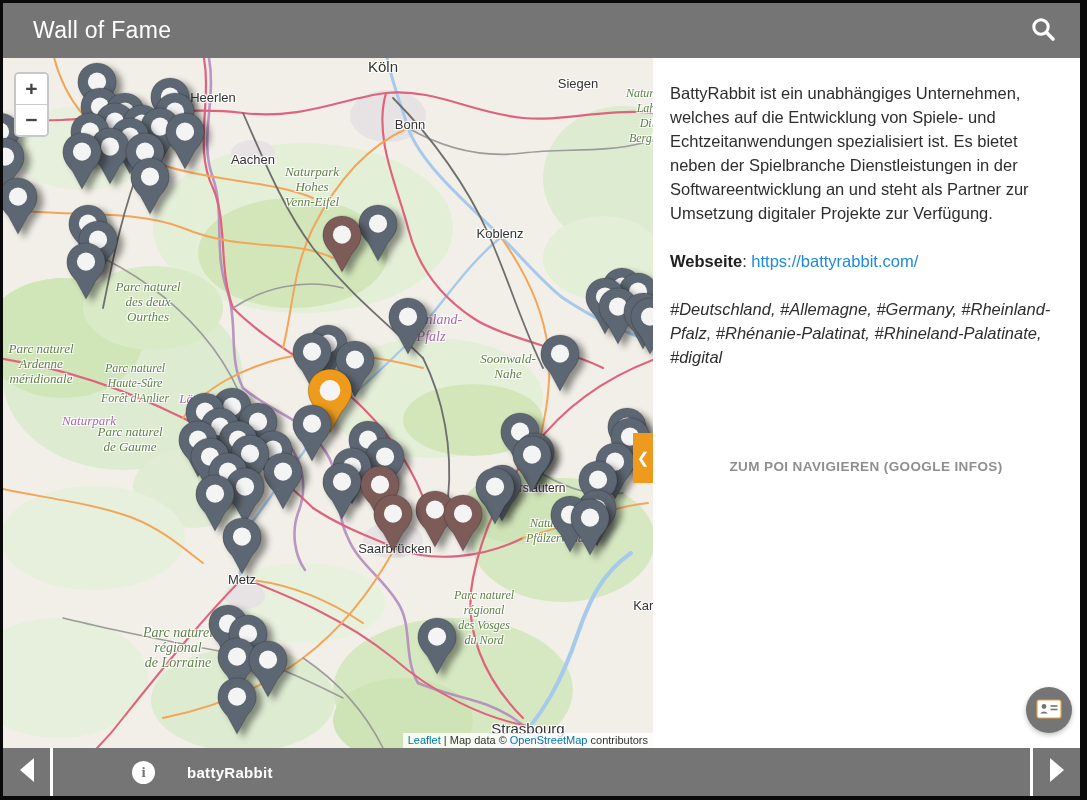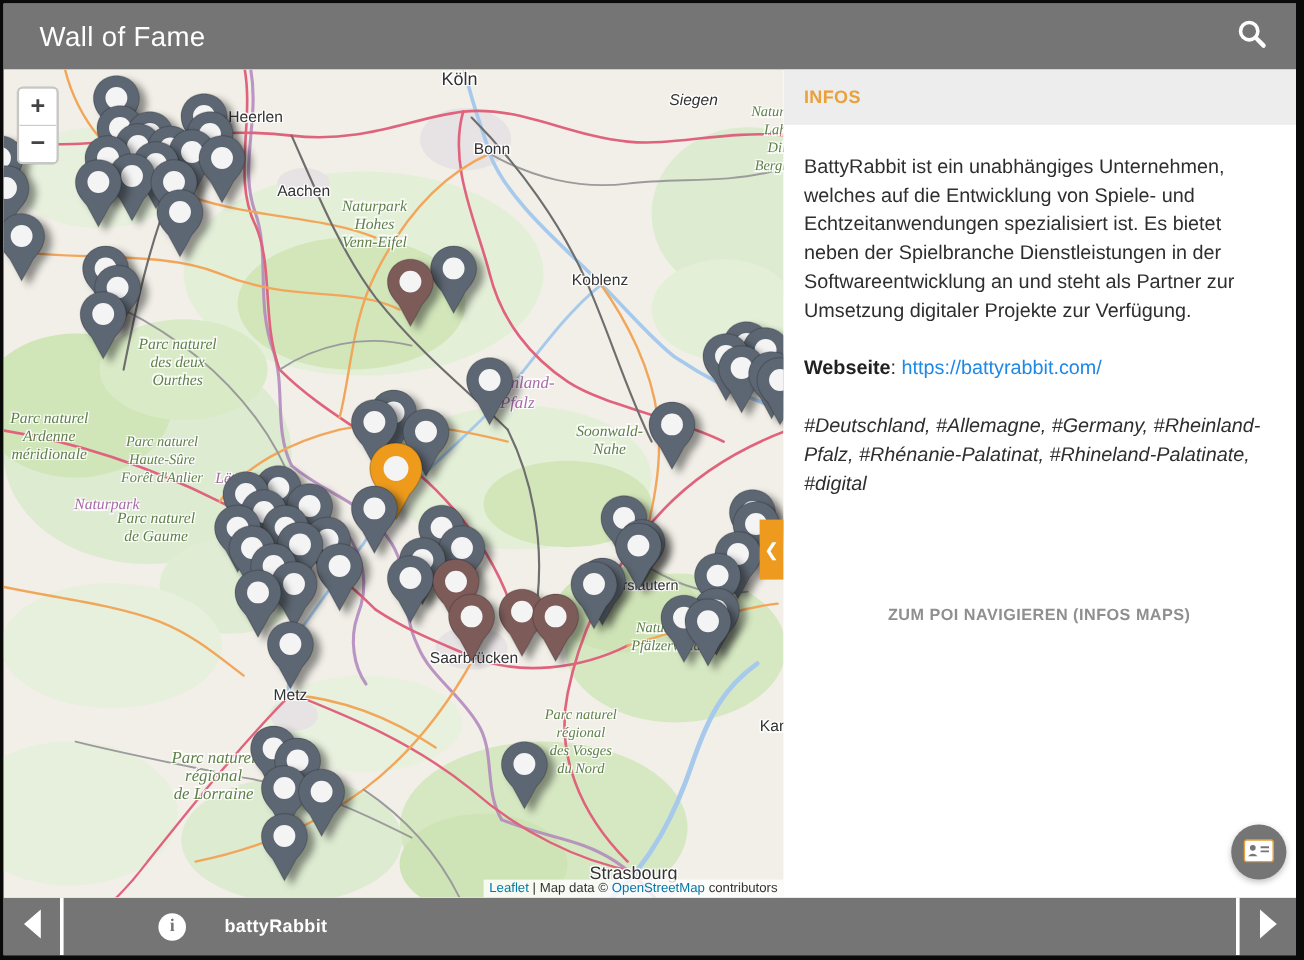--- a/index.html
+++ b/index.html
@@ -169,21 +169,21 @@
           <path d="M 420,300 C 440,340 450,390 445,440"></path>
           <path d="M 140,100 C 120,150 110,200 100,250"></path>
         </g>
       </svg>
 
       <div class="map-labels" id="map-labels">
           <div class="maplabel city" style="left: 380px; top: 8px; font-size: 15px;">Köln</div>
           <div class="maplabel city" style="left: 407px; top: 66px;">Bonn</div>
           <div class="maplabel city" style="left: 210px; top: 39px;">Heerlen</div>
           <div class="maplabel city" style="left: 250px; top: 101px;">Aachen</div>
-          <div class="maplabel city" style="left: 575px; top: 25px; font-style: italic;">Siegen</div>
+          <div class="maplabel city" style="left: 575px; top: 25px;">Siegen</div>
           <div class="maplabel city" style="left: 497px; top: 175px;">Koblenz</div>
           <div class="maplabel city" style="left: 524px; top: 430px; font-size: 12px;">Kaiserslautern</div>
           <div class="maplabel city" style="left: 392px; top: 490px;">Saarbrücken</div>
           <div class="maplabel city" style="left: 239px; top: 521px;">Metz</div>
           <div class="maplabel city" style="left: 525px; top: 670px; font-size: 15px;">Strasbourg</div>
           <div class="maplabel city" style="left: 658px; top: 547px;">Karlsruhe</div>
           <div class="maplabel city" style="left: -14px; top: 142px;">Namur</div>
           <div class="maplabel region" style="left: 428px; top: 270px;">Rheinland-
 Pfalz</div>
           <div class="maplabel region" style="left: 205px; top: 340px; font-size: 13px;">Lëtzebuerg</div>
@@ -530,28 +530,25 @@
       </div>
 
       <div class="panel-toggle">
         <span>❮</span>
       </div>
 
       <div class="attribution"><span class="attr-link">Leaflet</span><span> | </span><span>Map data © </span><span class="attr-link">OpenStreetMap</span><span> contributors</span></div>
     </div>
 
     <div class="panel">
-      <div class="panel-header">
-        <span>INFOS</span>
-      </div>
       <div class="panel-body">
         <p>BattyRabbit ist ein unabhängiges Unternehmen, welches auf die Entwicklung von Spiele- und Echtzeitanwendungen spezialisiert ist. Es bietet neben der Spielbranche Dienstleistungen in der Softwareentwicklung an und steht als Partner zur Umsetzung digitaler Projekte zur Verfügung.</p>
         <p class="website-line"><b>Webseite</b><span>: </span><a class="website-link">https://battyrabbit.com/</a></p>
         <p class="hashtags">#Deutschland, #Allemagne, #Germany, #Rheinland-Pfalz, #Rhénanie-Palatinat, #Rhineland-Palatinate, #digital</p>
-        <div class="navigate-btn">ZUM POI NAVIGIEREN (INFOS MAPS)</div>
+        <div class="navigate-btn">ZUM POI NAVIGIEREN (GOOGLE INFOS)</div>
       </div>
       <button class="fab">
         <span>
           <svg width="26" height="22" viewBox="0 0 26 22">
             <rect x="1" y="2" width="24" height="18" rx="2" fill="#fff" stroke="#E9A13B" stroke-width="1.2"></rect>
             <circle cx="8" cy="8.5" r="2.4" fill="#757575"></circle>
             <path d="M 4,15.5 Q 8,11.5 12,15.5 Z" fill="#757575"></path>
             <line x1="14.5" y1="8" x2="21.5" y2="8" stroke="#757575" stroke-width="1.6"></line>
             <line x1="14.5" y1="11.5" x2="21.5" y2="11.5" stroke="#757575" stroke-width="1.6"></line>
           </svg>

